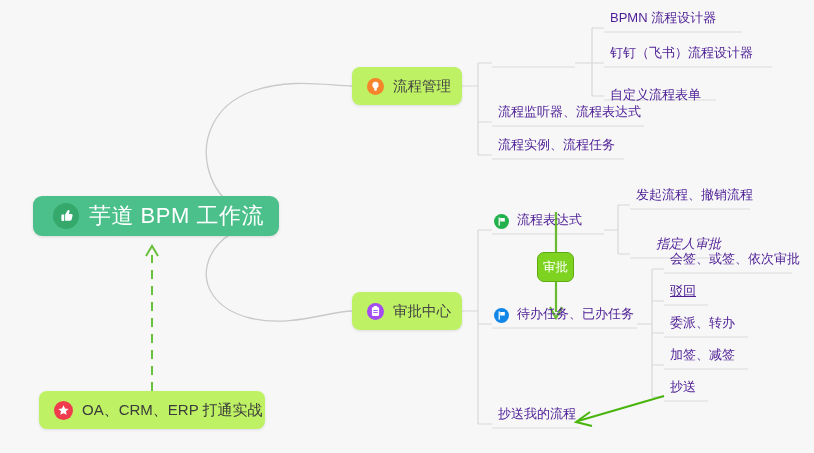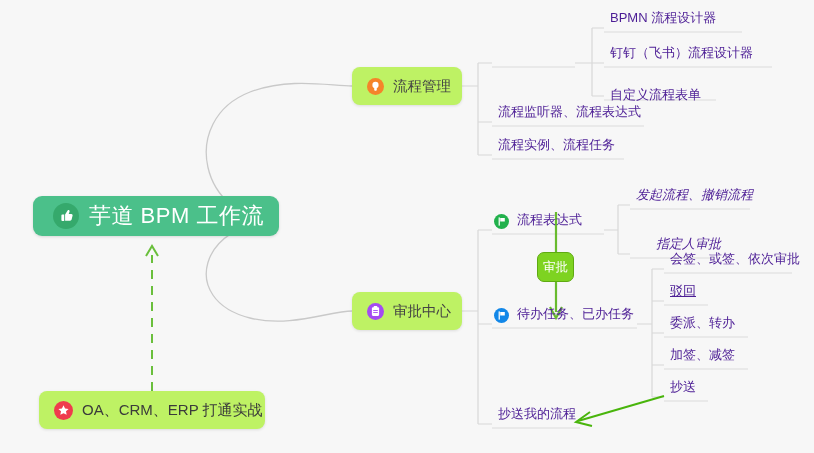--- a/index.html
+++ b/index.html
@@ -257,21 +257,21 @@
         <path d="M6.2 4.0h4.6v3.5H6.2z" fill="#ffffff"></path>
       </svg>
     </span>
     <span class="leaf-text">待办任务、已办任务</span>
   </div>
 
   <div class="leaf" style="left:492px; top:406px;text-align:right;">
     <span class="leaf-text">抄送我的流程</span>
   </div>
 
-  <div class="leaf" style="left:630px; top:187px;font-style:italic;">
+  <div class="leaf" style="left:630px; top:187px;">
     <span class="leaf-text">发起流程、撤销流程</span>
   </div>
   <div class="leaf" style="left:650px; top:236px;font-style:italic;">
     <span class="leaf-text">指定人审批</span>
   </div>
 
   <div class="leaf" style="left:664px; top:251px;">
     <span class="leaf-text">会签、或签、依次审批</span>
   </div>
   <div class="leaf" style="left:664px; top:283px;text-decoration:underline;">

